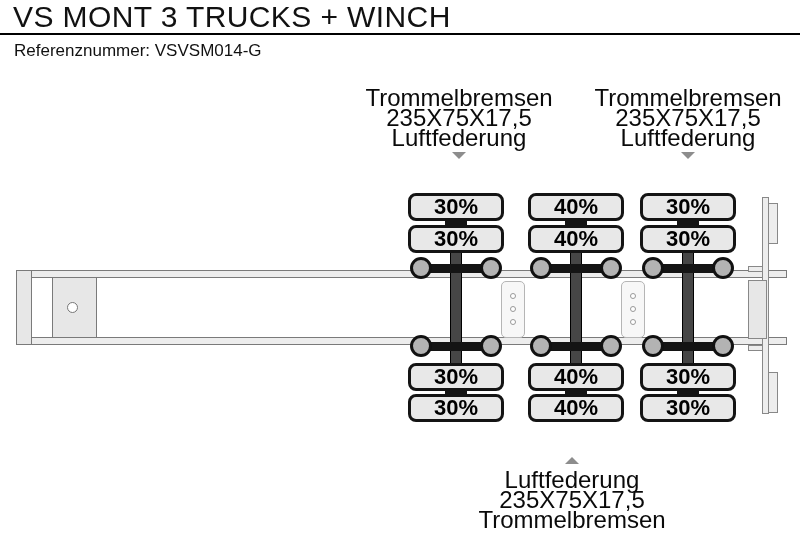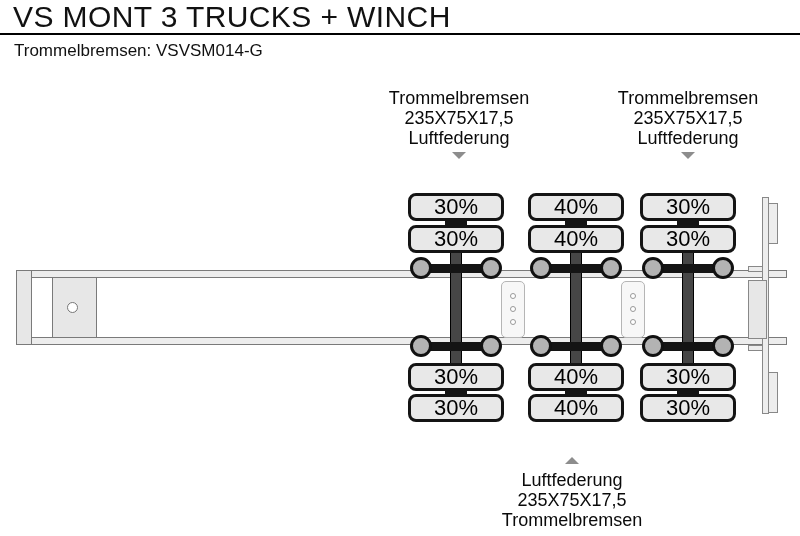--- a/index.html
+++ b/index.html
@@ -33,53 +33,53 @@
   #rear-beam        { left:762px; top:197px; width:7px;  height:217px; }
   #rear-box-top     { left:768px; top:203px; width:10px; height:41px; }
   #rear-box-bottom  { left:768px; top:372px; width:10px; height:41px; }
   #rear-column      { left:748px; top:280px; width:19px; height:59px; background:#e7e7e7; }
   #rear-step-top    { left:748px; top:266px; width:15px; height:6px; }
   #rear-step-bottom { left:748px; top:345px; width:15px; height:6px; }
 
   
   .axle { top:193px; width:96px; height:229px; z-index:2; }
   #axle-0 { left:408px; } #axle-1 { left:528px; } #axle-2 { left:640px; }
-  .axle > * { position:absolute; }
+  .axle > * { position:absolute;font-weight:bold; }
   .beam { left:42px; top:28px; width:12px; height:167px; background:#464646; border:1.5px solid #000; z-index:1; }
   .conn { left:37px; width:22px; height:9px; background:#141414; z-index:1; }
   .conn-top { top:25px; } .conn-bottom { top:195px; }
   .wbar { left:8px; width:80px; height:9px; background:#141414; border-radius:3px; z-index:2; }
   .wbar-top { top:71px; } .wbar-bottom { top:149px; }
   .wheel { width:22px; height:22px; border-radius:50%; background:#b3b3b3; border:3px solid #111; z-index:3; }
   .wheel.l { left:2px; } .wheel.r { left:72px; }
   .wheel.row-t { top:64px; } .wheel.row-b { top:142px; }
   .tire {
     left:0; width:96px; height:28px; background:#e8e8e8; border:3px solid #141414; border-radius:8px;
     display:flex; align-items:center; justify-content:center;
     font-size:22px; line-height:22px; color:#000; z-index:4;
   }
   .t-r0 { top:0; } .t-r1 { top:32px; } .t-r2 { top:170px; } .t-r3 { top:201px; }
 
   
-  .ann { width:190px; text-align:center; font-size:18px; line-height:20px; color:#0a0a0a; z-index:5; }
+  .ann { width:190px; text-align:center; font-size:24px; line-height:20px; color:#0a0a0a; z-index:5; }
   #ann-top-0 { left:364px; top:88px; }
   #ann-top-1 { left:593px; top:88px; }
   #ann-bottom { left:477px; top:457px; }
   .tri { width:0; height:0; border-left:7px solid transparent; border-right:7px solid transparent; }
   .tri-down { border-top:7px solid #8d8d8d; margin:4px auto 0; }
   .tri-up   { border-bottom:7px solid #8d8d8d; margin:0 auto 6px; }
 </style>
 </head>
 <body>
 
 <div class="abs" id="stage" style="left:0;top:0;width:732px;height:536px;">
 
   <div class="abs" id="title">VS MONT 3 TRUCKS + WINCH</div>
   <div class="abs" id="rule"></div>
-  <div class="abs" id="ref">Trommelbremsen: VSVSM014-G</div>
+  <div class="abs" id="ref">Referenznummer: VSVSM014-G</div>
 
   <div class="abs ann" id="ann-top-0">
     <div>Trommelbremsen</div>
     <div>235X75X17,5</div>
     <div>Luftfederung</div>
     <div class="tri tri-down"></div>
   </div>
   <div class="abs ann" id="ann-top-1">
     <div>Trommelbremsen</div>
     <div>235X75X17,5</div>

